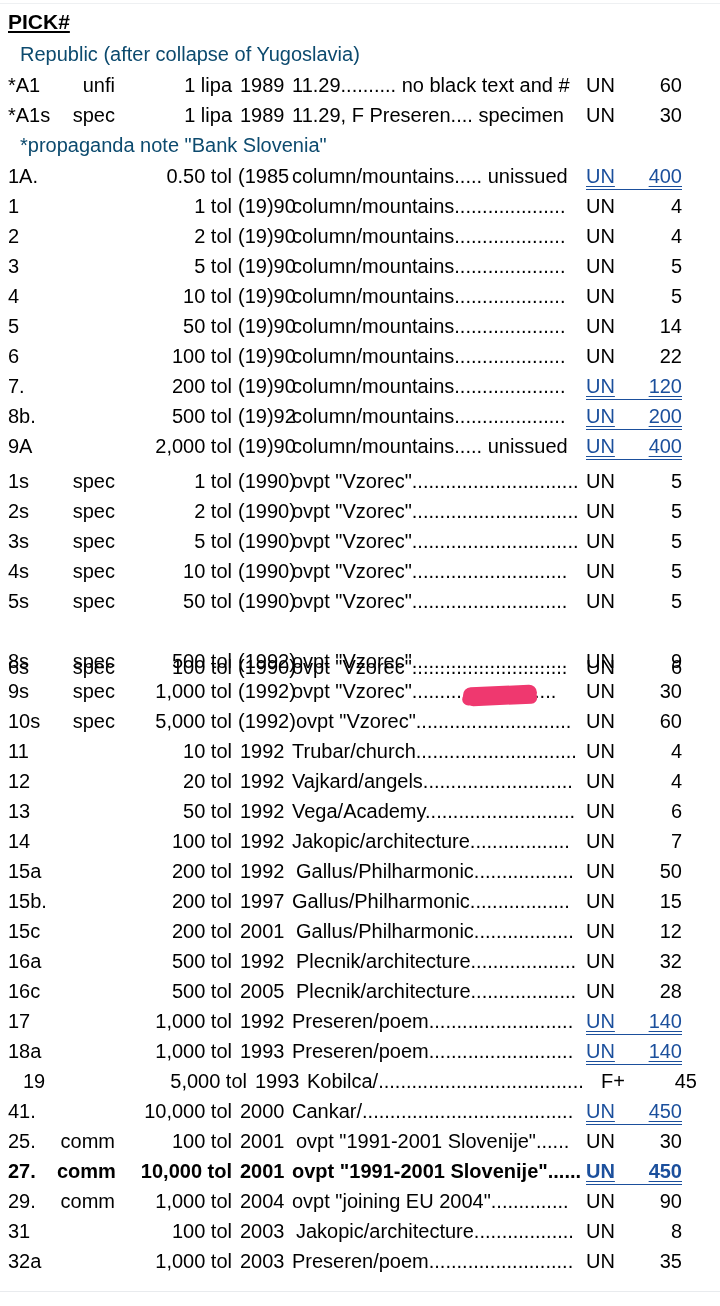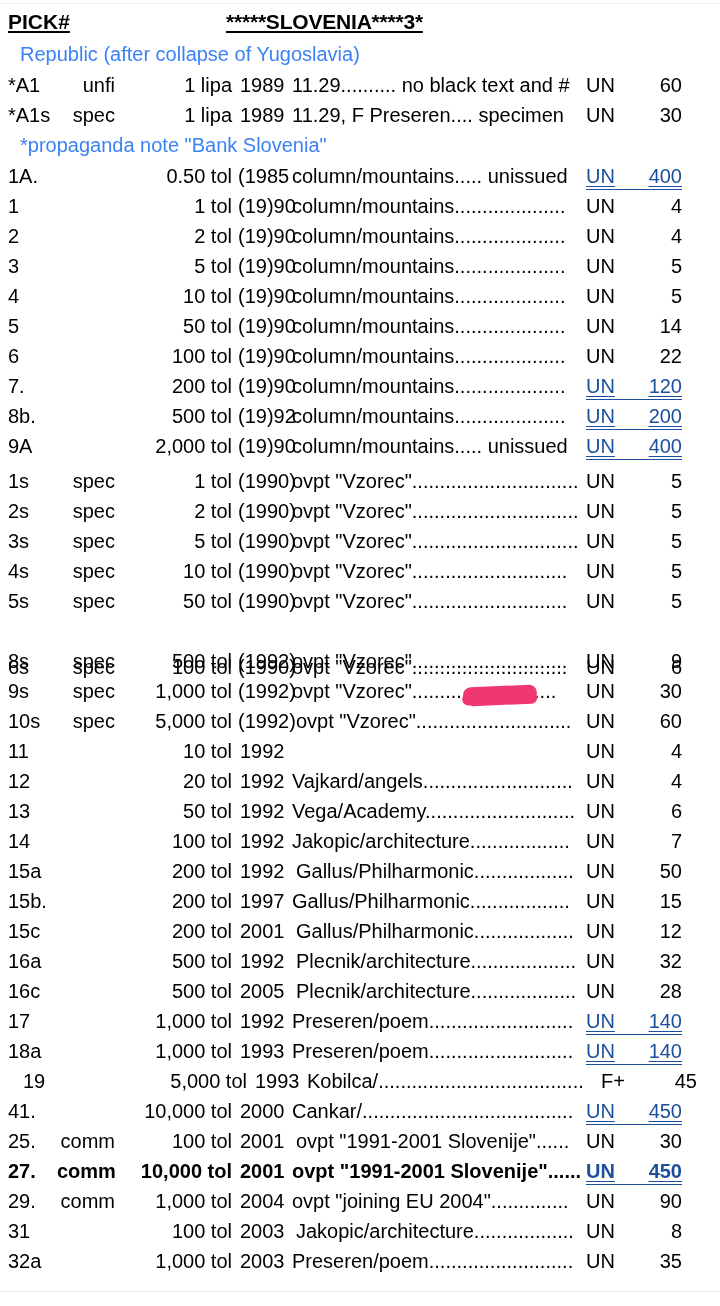--- a/index.html
+++ b/index.html
@@ -72,21 +72,21 @@
     letter-spacing: -0.2px;
   }
 
   
   .note-line {
     position: absolute;
     left: 20px;
     font-size: 20px;
     line-height: 28px;
     white-space: nowrap;
-    color: #3b82f6;
+    color: #0c4a6e;
   }
 
   
   .row {
     position: absolute;
     left: 0;
     width: 720px;
     height: 30px;
     font-size: 20px;
     line-height: 30px;
@@ -176,21 +176,20 @@
 </style>
 </head>
 <body>
 
 <div class="page">
 
   <div class="top-rule"></div>
 
   <div class="header-row">
     <span class="hdr-pick">PICK#</span>
-    <span class="hdr-title">*****SLOVENIA****3*</span>
   </div>
 
   <div id="notes-layer">
       <div class="note-line" style="top: 40px;">Republic (after collapse of Yugoslavia)</div>
       <div class="note-line" style="top: 131px;">*propaganda note "Bank Slovenia"</div>
     </div>
 
   <div id="rows-layer">
       <div class="row tight" style="top: 70px;">
         <span class="c-pick">*A1</span>
@@ -383,20 +382,21 @@
         <span class="c-year">(1992)</span>
         <span class="c-desc ind">ovpt "Vzorec"............................</span>
         <span class="c-grade">UN</span>
         <span class="c-price">60</span>
       </div>
       <div class="row tight" style="top: 736px;">
         <span class="c-pick">11</span>
         <span class="c-kind"></span>
         <span class="c-denom">10 tol</span>
         <span class="c-year">1992</span>
+        <span class="c-desc">Trubar/church.............................</span>
         <span class="c-grade">UN</span>
         <span class="c-price">4</span>
       </div>
       <div class="row tight" style="top: 766px;">
         <span class="c-pick">12</span>
         <span class="c-kind"></span>
         <span class="c-denom">20 tol</span>
         <span class="c-year">1992</span>
         <span class="c-desc">Vajkard/angels...........................</span>
         <span class="c-grade">UN</span>

